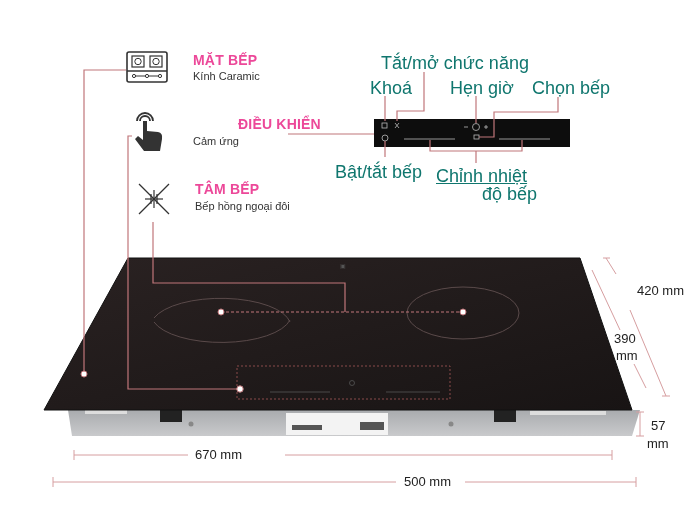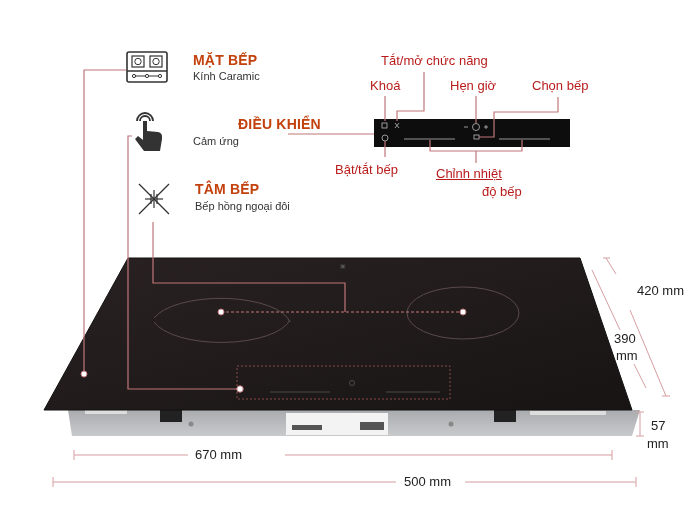--- a/index.html
+++ b/index.html
@@ -1,20 +1,20 @@
 <!DOCTYPE html>
 <html><head>
 <meta charset="utf-8">
 <style>
   html, body { margin:0; padding:0; background:#ffffff; }
   body { width:696px; height:522px; position:relative; overflow:hidden; font-family:"Liberation Sans", sans-serif; color:#333; }
   .abs { position:absolute; }
-  .feat-title { font-size:14px; font-weight:bold; color:#c2410c; letter-spacing:0.2px; white-space:nowrap; }
+  .feat-title { font-size:14px; font-weight:bold; color:#ec4899; letter-spacing:0.2px; white-space:nowrap; }
   .feat-sub { font-size:11px; color:#333; white-space:nowrap; }
-  .lbl { font-size:13px; color:#b91c1c; white-space:nowrap; }
+  .lbl { font-size:18px; color:#0f766e; white-space:nowrap; }
   .dim { font-size:13px; color:#222; white-space:nowrap; }
   svg { position:absolute; left:0; top:0; }
 </style>
 </head>
 <body>
 
 <svg width="696" height="522" viewBox="0 0 696 522">
   <defs>
     <linearGradient id="metal" x1="0" y1="0" x2="0" y2="1">
       <stop offset="0" stop-color="#a9abae"></stop>

